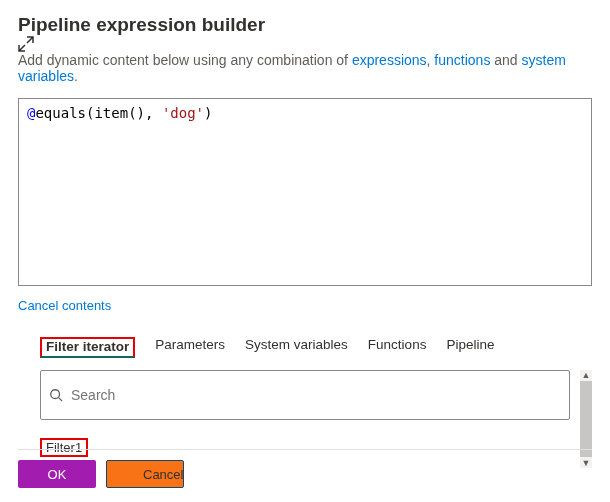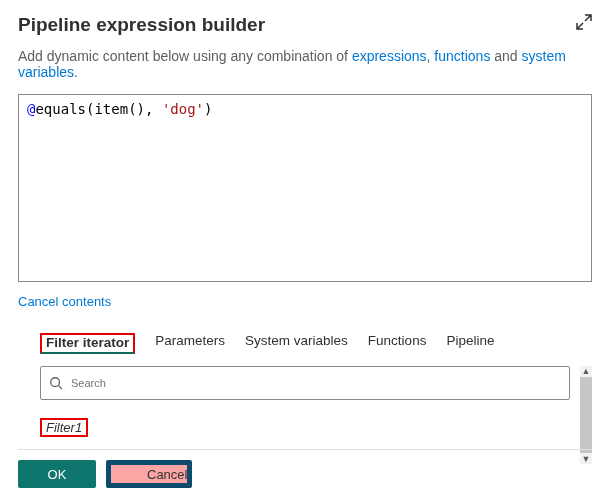--- a/index.html
+++ b/index.html
@@ -10,21 +10,21 @@
     width: 610px;
     height: 502px;
     padding: 14px 18px;
     position: relative;
     background: #fff;
   }
   .header {
     display: flex;
     justify-content: space-between;
     align-items: flex-start;
-    margin-bottom: 12px;
+    flex-direction: column;
   }
   .title {
     font-size: 19px;
     font-weight: 600;
     color: #323130;
   }
   .expand-icon {
     width: 16px; height: 16px;
     stroke: #323130;
     stroke-width: 1.5;
@@ -77,42 +77,41 @@
   .lower-area {
     position: relative;
     margin-top: 12px;
   }
   .search-wrap {
     position: relative;
     margin: 0 22px 0 22px;
   }
   .search-input {
     width: 100%;
-    height: 34px;
+    height: 50px;
     border: 1px solid #8a8886;
     border-radius: 2px;
     padding: 0 10px 0 30px;
-    font-size: 11px;
+    font-size: 14px;
     color: #605e5c;
   }
   .search-icon {
     position: absolute;
     left: 9px; top: 50%;
     transform: translateY(-50%);
     width: 14px; height: 14px;
     stroke: #605e5c;
     stroke-width: 1.5;
     fill: none;
   }
   .result-item {
     margin: 18px 0 0 22px;
     display: inline-block;
     font-size: 13px;
     cursor: pointer;
-    font-style: italic;
   }
   .scrollbar {
     position: absolute;
     right: 0;
     top: 0;
     width: 12px;
     height: 98px;
     background: #f3f2f1;
     display: flex;
     flex-direction: column;
@@ -142,28 +141,28 @@
     width: calc(100% - 36px);
   }
   .btn {
     min-width: 78px;
     height: 28px;
     font-size: 13px;
     border-radius: 2px;
     cursor: pointer;
   }
   .btn-primary {
-    background: #0f766e;
+    background: #a21caf;
     color: #fff;
     border: none;
   }
   .btn-secondary {
-    background: #fca5a5;
-    color: #323130;
-    border: 5px solid #0c4a6e;
+    background: #f97316;
+    color: #323130;
+    border: 1px solid #0c4a6e;
     padding-left: 36px;
   }
 </style>
 </head>
 <body>
 
 
 
 <div class="header">
   <div class="title">Pipeline expression builder</div>

